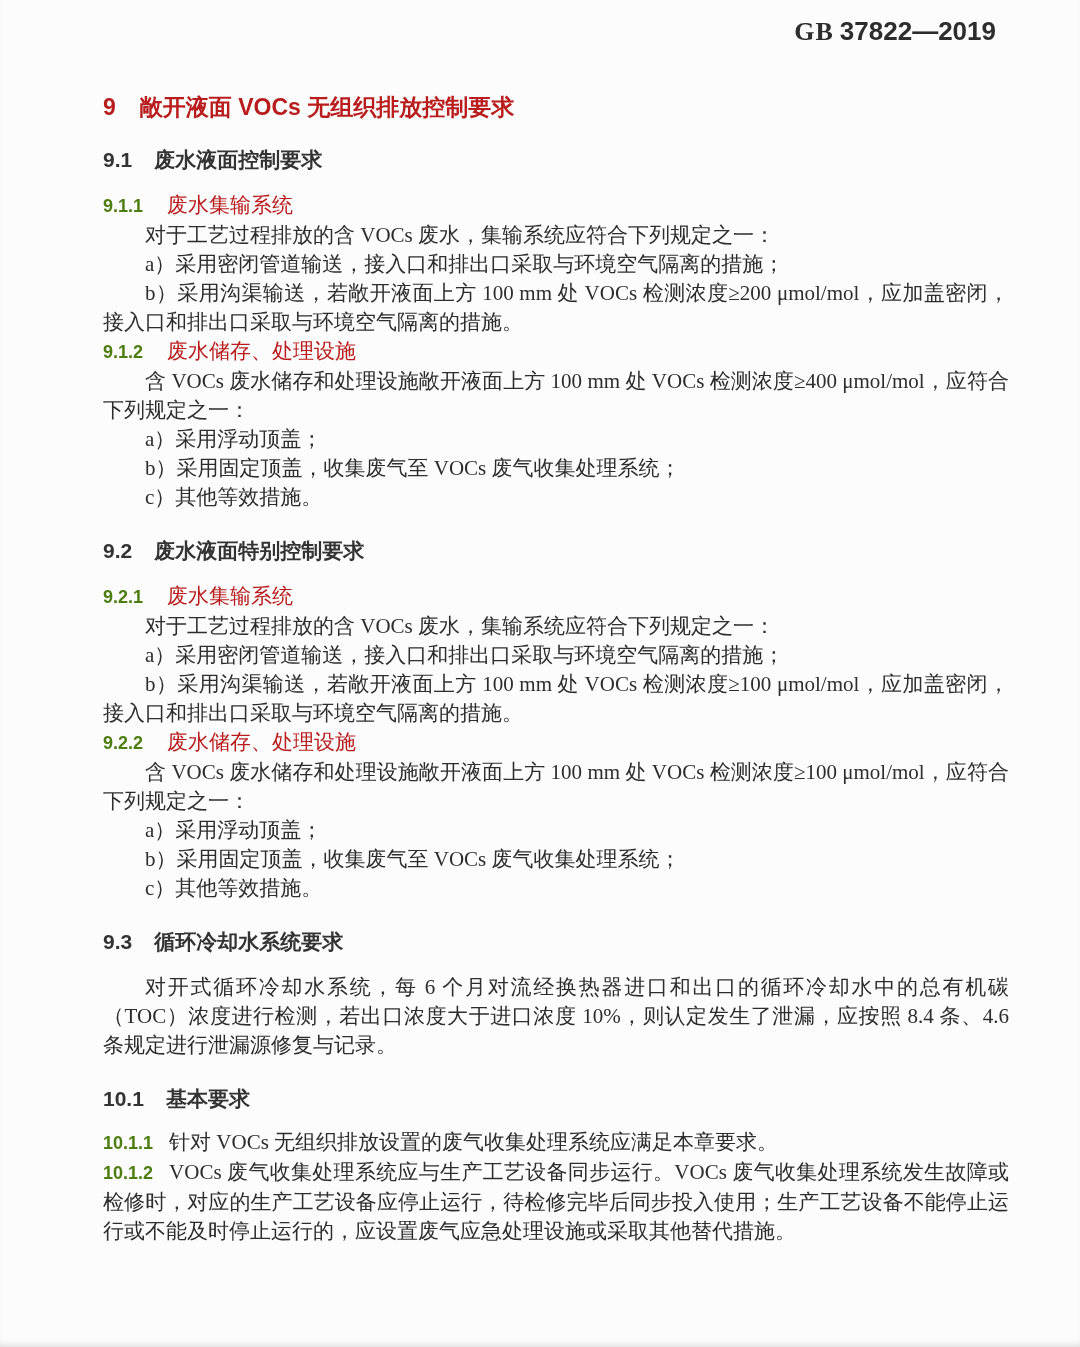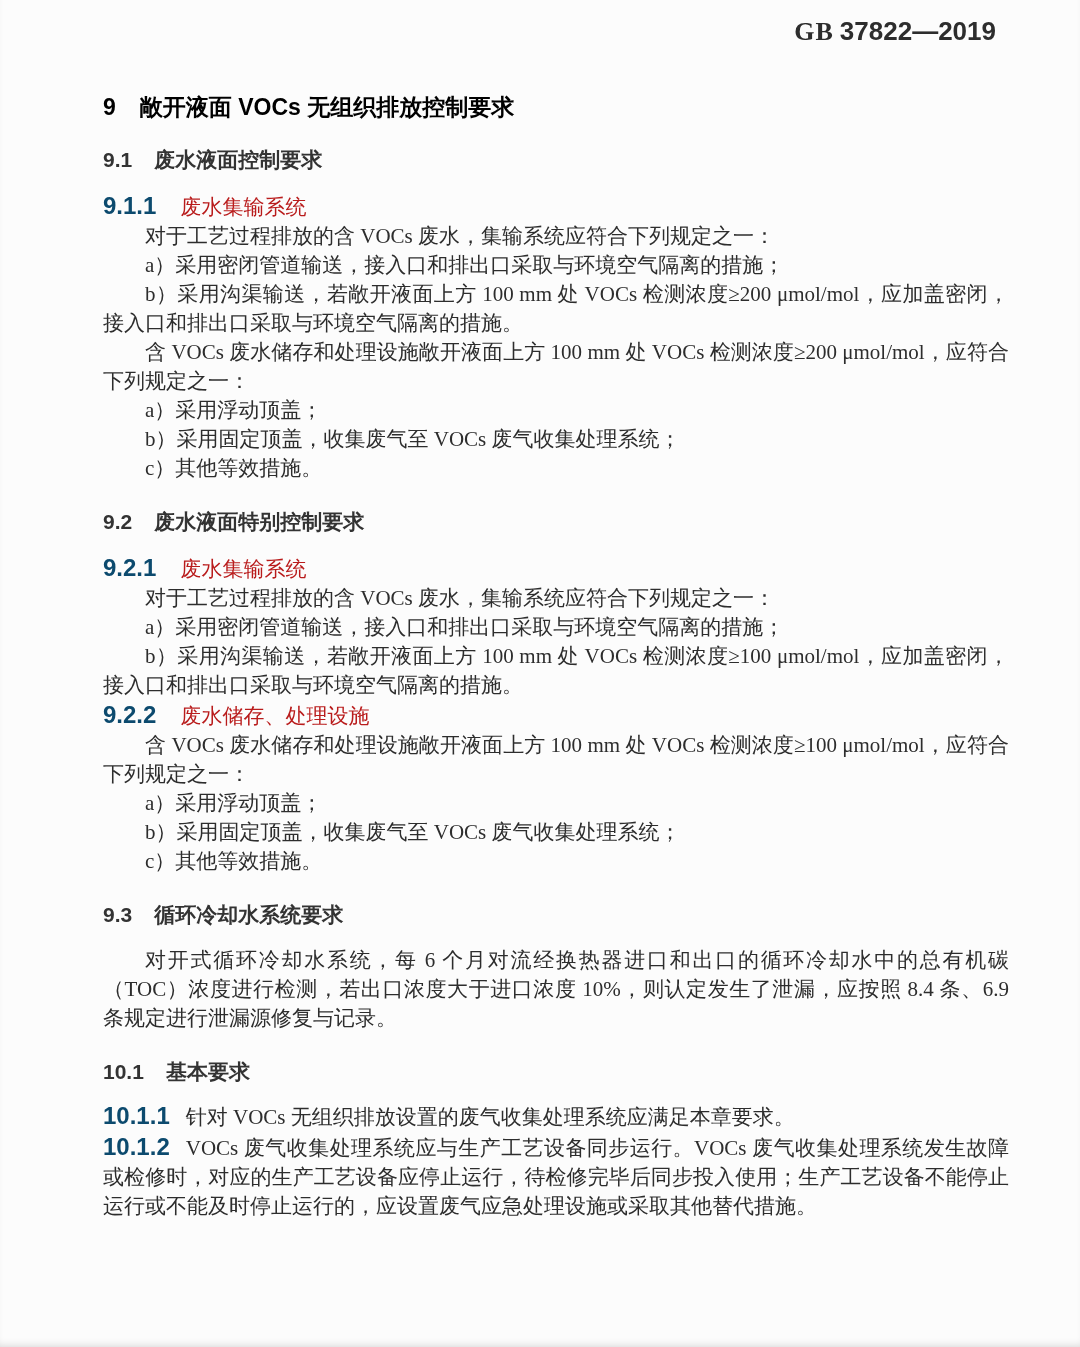--- a/index.html
+++ b/index.html
@@ -39,21 +39,21 @@
     font-size: 21px;
     line-height: 29px;
     text-align: justify;
   }
   .h-chapter {
     margin: 46px 0 0 0;
     font-family: "Liberation Sans", "DejaVu Sans", sans-serif;
     font-weight: 700;
     font-size: 23px;
     line-height: 28px;
-    color: #000000;
+    color: #b91c1c;
     text-align: left;
   }
   .h-chapter.second { margin-top: 26px; }
   .h-chapter .hnum { margin-right: 24px; }
   .h-section {
     margin: 26px 0 18px 0;
     font-family: Liberation Sans, sans-serif;
     font-weight: 700;
     font-size: 21px;
     line-height: 26px;
@@ -62,22 +62,22 @@
   }
   .h-section.tight { margin-bottom: 16px; }
   .h-section .hnum { margin-right: 22px; }
   .clause-head {
     line-height: 29px;
     text-align: left;
   }
   .cnum {
     font-family: "Liberation Sans", "DejaVu Sans", sans-serif;
     font-weight: 700;
-    font-size: 24px;
-    color: #0c4a6e;
+    font-size: 18px;
+    color: #4d7c0f;
   }
   .clause-head .cnum { margin-right: 24px; }
   .ctitle { color: #b91c1c; }
   .para {
     margin: 0;
     text-indent: 2em;
   }
   .para.noindent { text-indent: 0; }
   .para .cnum { margin-right: 16px; }
 </style>
@@ -100,21 +100,24 @@
       <span class="hnum">9.1</span><span>废水液面控制要求</span>
     </div>
 
     <div class="clause-head">
       <span class="cnum">9.1.1</span><span class="ctitle">废水集输系统</span>
     </div>
     <p class="para">对于工艺过程排放的含 VOCs 废水，集输系统应符合下列规定之一：</p>
     <p class="para">a）采用密闭管道输送，接入口和排出口采取与环境空气隔离的措施；</p>
     <p class="para">b）采用沟渠输送，若敞开液面上方 100 mm 处 VOCs 检测浓度≥200 μmol/mol，应加盖密闭，接入口和排出口采取与环境空气隔离的措施。</p>
 
-    <p class="para">含 VOCs 废水储存和处理设施敞开液面上方 100 mm 处 VOCs 检测浓度≥200 μmol/mol，应符合下列规定之一：</p>
+    <div class="clause-head">
+      <span class="cnum">9.1.2</span><span class="ctitle">废水储存、处理设施</span>
+    </div>
+    <p class="para">含 VOCs 废水储存和处理设施敞开液面上方 100 mm 处 VOCs 检测浓度≥400 μmol/mol，应符合下列规定之一：</p>
     <p class="para">a）采用浮动顶盖；</p>
     <p class="para">b）采用固定顶盖，收集废气至 VOCs 废气收集处理系统；</p>
     <p class="para">c）其他等效措施。</p>
 
     <div class="h-section">
       <span class="hnum">9.2</span><span>废水液面特别控制要求</span>
     </div>
 
     <div class="clause-head">
       <span class="cnum">9.2.1</span><span class="ctitle">废水集输系统</span>
@@ -127,21 +130,21 @@
       <span class="cnum">9.2.2</span><span class="ctitle">废水储存、处理设施</span>
     </div>
     <p class="para">含 VOCs 废水储存和处理设施敞开液面上方 100 mm 处 VOCs 检测浓度≥100 μmol/mol，应符合下列规定之一：</p>
     <p class="para">a）采用浮动顶盖；</p>
     <p class="para">b）采用固定顶盖，收集废气至 VOCs 废气收集处理系统；</p>
     <p class="para">c）其他等效措施。</p>
 
     <div class="h-section">
       <span class="hnum">9.3</span><span>循环冷却水系统要求</span>
     </div>
-    <p class="para">对开式循环冷却水系统，每 6 个月对流经换热器进口和出口的循环冷却水中的总有机碳（TOC）浓度进行检测，若出口浓度大于进口浓度 10%，则认定发生了泄漏，应按照 8.4 条、6.9 条规定进行泄漏源修复与记录。</p>
+    <p class="para">对开式循环冷却水系统，每 6 个月对流经换热器进口和出口的循环冷却水中的总有机碳（TOC）浓度进行检测，若出口浓度大于进口浓度 10%，则认定发生了泄漏，应按照 8.4 条、4.6 条规定进行泄漏源修复与记录。</p>
 
 
     <div class="h-section tight">
       <span class="hnum">10.1</span><span>基本要求</span>
     </div>
 
     <p class="para noindent">
       <span class="cnum">10.1.1</span><span>针对 VOCs 无组织排放设置的废气收集处理系统应满足本章要求。</span>
     </p>
     <p class="para noindent">

